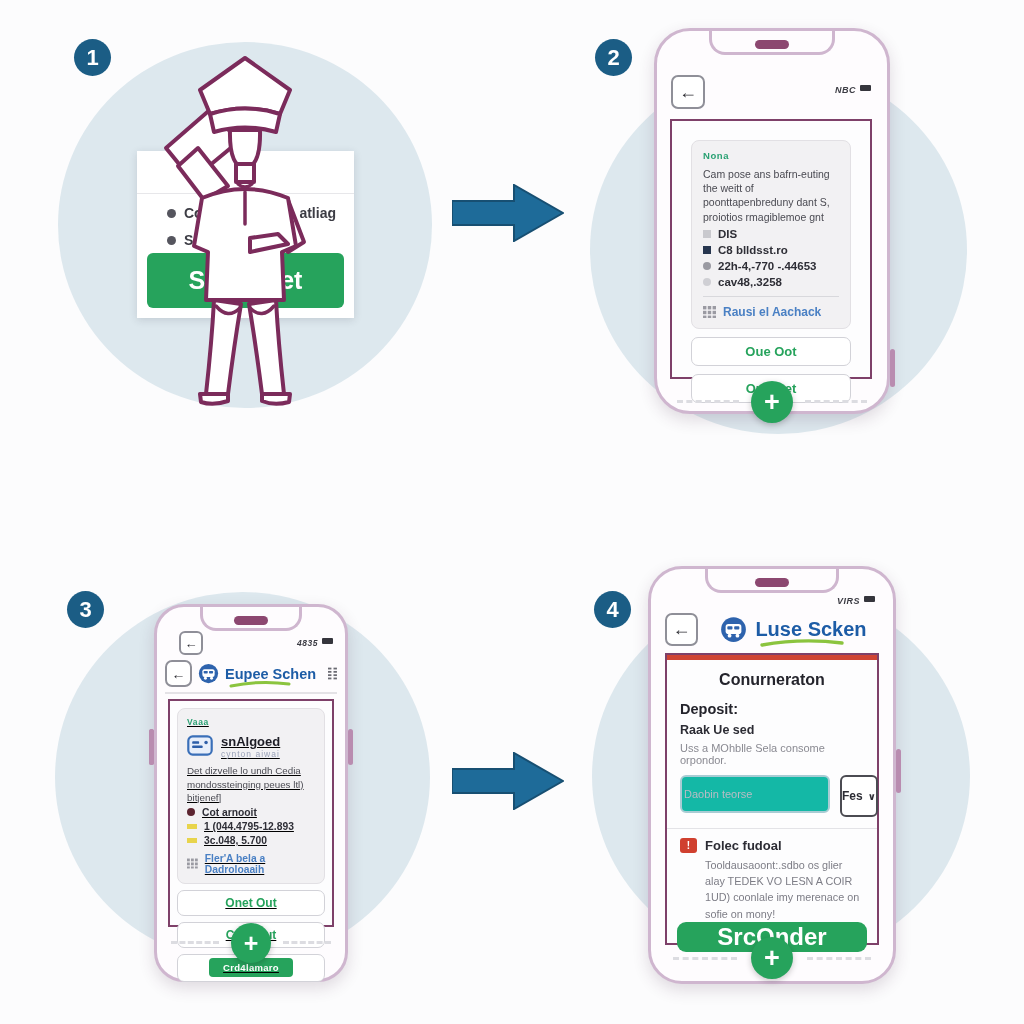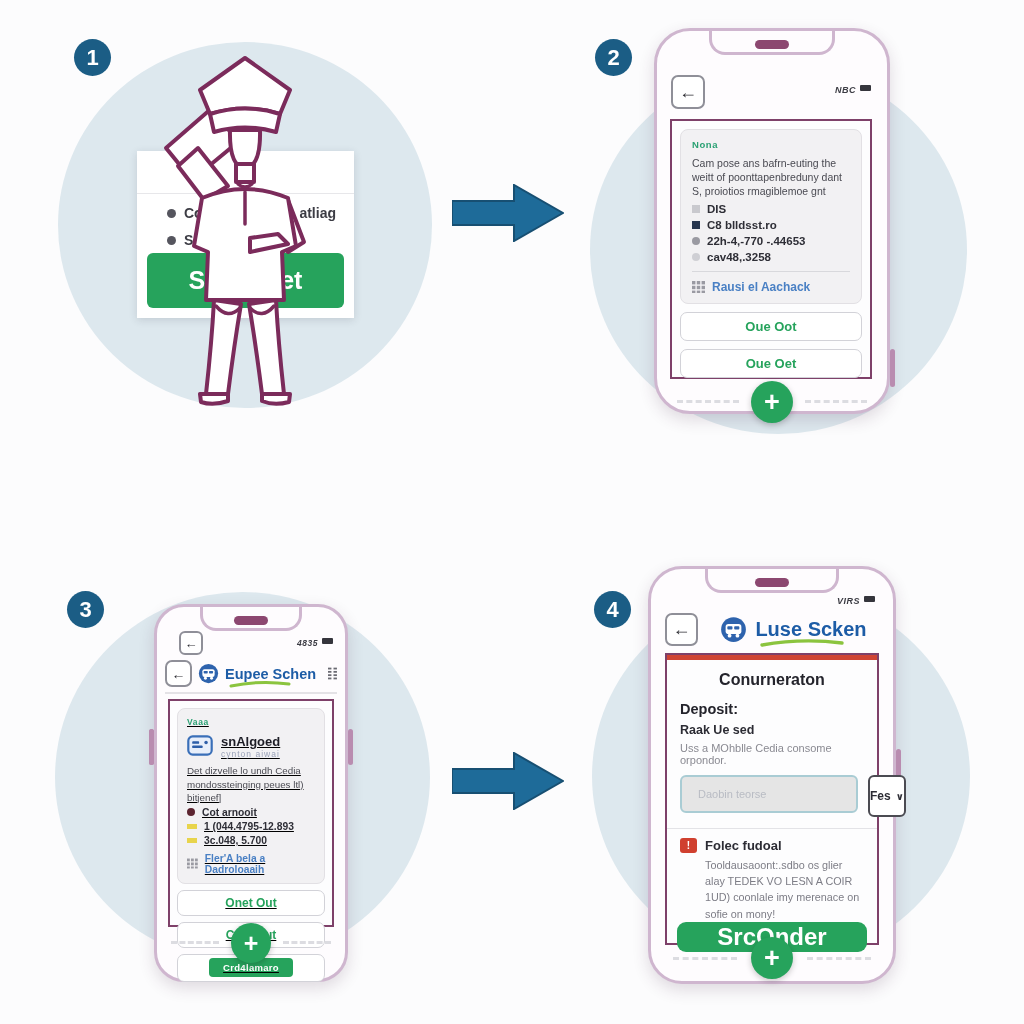--- a/index.html
+++ b/index.html
@@ -64,21 +64,21 @@
   .side-btn{position:absolute;width:5px;border-radius:3px;background:#b98cb0;}
   .app-title{font-weight:bold;color:#1d5ca6;position:relative;white-space:nowrap;}
   .swoosh{position:absolute;left:4px;bottom:-6px;}
   .logo{flex:0 0 auto;}
 
   
   #phone2{left:654px;top:28px;width:230px;height:380px;border-radius:36px;}
   #phone2 .notch-cut{width:120px;}
   #phone2 .back-btn{left:14px;top:44px;width:34px;height:34px;font-size:18px;}
   #phone2 .status{right:16px;top:54px;}
-  #p2frame{left:13px;top:88px;width:202px;height:260px;padding:8px;}
+  #p2frame{left:13px;top:88px;width:202px;height:260px;padding:19px;}
   #p2card{padding:9px 11px;}
   #p2card .tag{font-size:9.5px;}
   #p2card .item-title{font-size:15px;}
   #p2card .item-sub{font-size:9.5px;}
   #p2card .body-text{font-size:10.5px;margin-top:6px;}
   #p2card .blt{font-size:11.5px;margin-top:4px;}
   #p2card .divider{margin-top:8px;}
   #p2card .link-row{font-size:12px;margin-top:8px;}
   #p2frame .outline-btn{height:29px;font-size:13px;margin-top:8px;flex:0 0 auto;}
   #phone2 .fab{top:350px;}
@@ -122,22 +122,22 @@
   #p4header .app-title{font-size:20px;}
   #p4frame{left:14px;top:84px;width:214px;height:292px;}
   .red-bar{height:5px;background:#cf4434;flex:0 0 auto;}
   .alert-banner{margin:6px 8px 0;border:2.5px solid #cf4434;border-radius:8px;padding:9px 12px 11px;
                 font-weight:bold;font-size:14px;color:#d63a2f;background:#fff;}
   #p4heading{text-align:center;font-weight:bold;font-size:16px;color:#24242c;margin-top:11px;}
   #p4deposit{margin:12px 13px 0;font-weight:bold;font-size:14.5px;color:#24242c;}
   #p4sub{margin:6px 13px 0;font-weight:bold;font-size:12.5px;color:#2c2c34;}
   #p4helper{margin:5px 13px 0;font-size:11px;color:#8a8a92;}
   #p4inputrow{margin:9px 13px 0;display:flex;gap:10px;}
-  #p4input{flex:1;height:38px;border:2px solid #a9ccd4;border-radius:6px;padding:0 16px;font-size:11px;
-           font-family:inherit;color:#444;background:#e5e5e5;box-sizing:border-box;}
+  #p4input{flex:1;height:38px;border:2px solid #a9ccd4;border-radius:6px;padding:0 2px;font-size:11px;
+           font-family:inherit;color:#444;background:#14b8a6;box-sizing:border-box;}
   #p4input::placeholder{color:#b9bcc4;}
   #p4dropdown{width:62px;height:38px;border:2px solid #4b4b52;border-radius:6px;background:#fff;
               display:flex;align-items:center;justify-content:center;gap:5px;font-size:12px;font-weight:bold;color:#2c2c34;}
   #p4divider{margin:11px 0 0;border-top:1px solid #e3e3e7;}
   #p4notice{margin:9px 13px 0;}
   #p4notice .n-head{display:flex;align-items:center;gap:8px;font-weight:bold;font-size:13px;color:#2c2c34;}
   .warn-ico{width:17px;height:15px;background:#d0402f;border-radius:3px;color:#fff;font-size:10px;font-weight:bold;
             display:flex;align-items:center;justify-content:center;flex:0 0 auto;}
   #p4notice .n-body{margin:4px 0 0 25px;font-size:10.8px;color:#7d7d86;line-height:1.5;}
   #p4submit{margin:auto 10px 8px;height:50px;border:none;border-radius:9px;background:#26a35c;color:#fff;
@@ -410,21 +410,21 @@
           </svg>
         </span>
       </span>
     </div>
 
     <div class="screen-frame" id="p4frame">
       <div class="red-bar"></div>
       <div id="p4heading">Conurneraton</div>
       <div id="p4deposit">Deposit:</div>
       <div id="p4sub">Raak Ue sed</div>
-      <div id="p4helper">Uss a MOhblle Cedia consome orpondor.</div>
+      <div id="p4helper">Uss a MOhblle Sela consome orpondor.</div>
       <div id="p4inputrow">
         <input id="p4input" type="text" placeholder="Daobin teorse" style="">
         <div id="p4dropdown">
           <span>Fes</span>
           <span style="font-size:10px;">∨</span>
         </div>
       </div>
       <div id="p4divider" class="divider"></div>
       <div id="p4notice">
         <div class="n-head">

